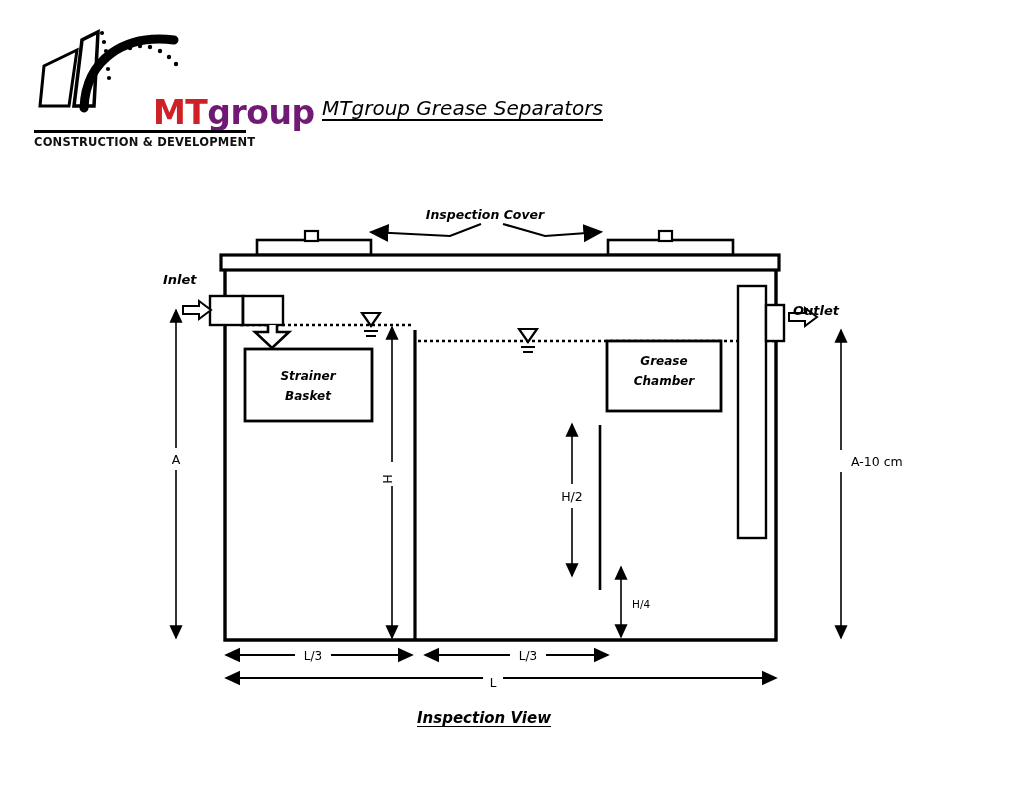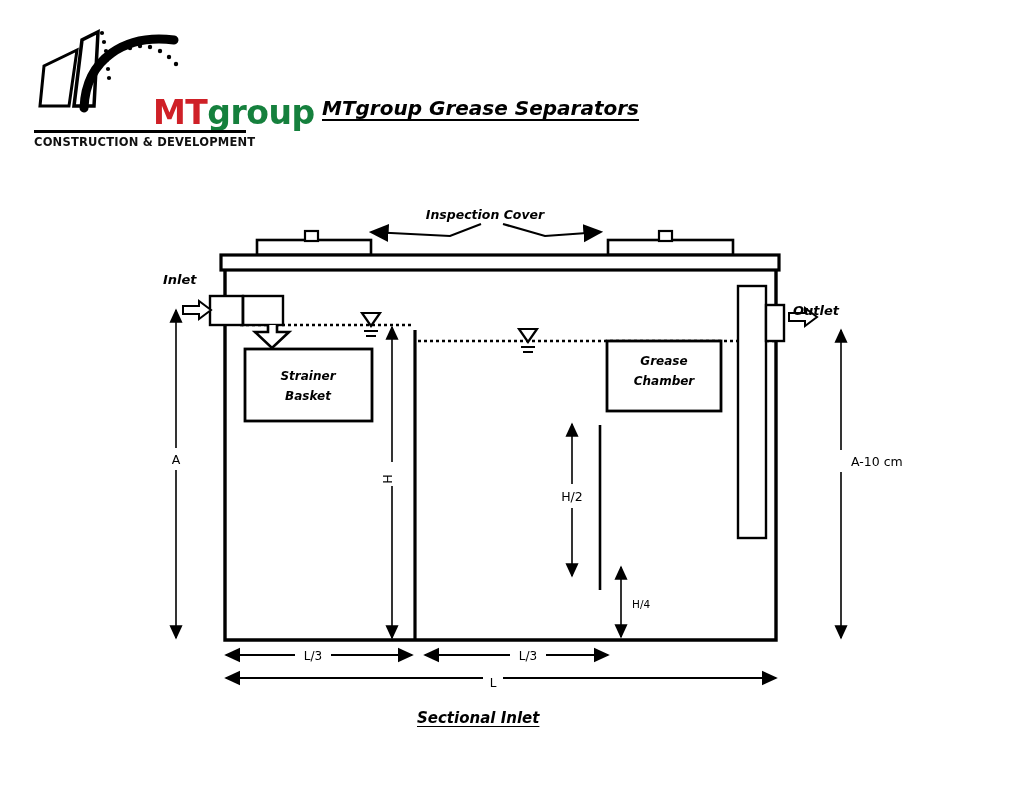--- a/index.html
+++ b/index.html
@@ -34,21 +34,21 @@
     left: 98px;
     top: 78px;
     font-family: "DejaVu Sans", sans-serif;
     font-weight: bold;
     font-size: 33px;
     letter-spacing: -0.5px;
     line-height: 1;
     white-space: nowrap;
   }
   .logo-mt { color: #cf2027; margin-left: 33px; }
-  .logo-group { color: #15803d; }
+  .logo-group { color: #701a75; }
   .logo-rule {
     position: absolute;
     left: 12px;
     top: 112px;
     width: 212px;
     height: 3px;
     background: #000;
   }
   .logo-sub {
     position: absolute;
@@ -63,21 +63,21 @@
     color: #111;
     white-space: nowrap;
   }
   
   #main-title {
     position: absolute;
     left: 322px;
     top: 96px;
     font-family: "DejaVu Sans", sans-serif;
     font-style: italic;
-    font-weight: bold;
+    font-weight: normal;
     font-size: 20px;
     color: #000;
     text-decoration: underline;
     text-underline-offset: 4px;
     white-space: nowrap;
   }
   #caption {
     position: absolute;
     left: 417px;
     top: 709px;
@@ -138,21 +138,21 @@
       <circle cx="147" cy="39" r="2.2" fill="#000"></circle>
       <circle cx="154" cy="46" r="2.2" fill="#000"></circle>
     </svg>
     <div class="logo-word"><span class="logo-mt">MT</span><span class="logo-group">group</span></div>
     <div class="logo-rule"></div>
     <div class="logo-sub">CONSTRUCTION &amp; DEVELOPMENT</div>
   </div>
 
   <div id="main-title">MTgroup Grease Separators</div>
 
-  <div id="caption">Sectional Inlet</div>
+  <div id="caption">Inspection View</div>
 
   <svg id="drawing" viewBox="0 0 1024 791">
     <defs>
       <marker id="arrHead" markerWidth="9" markerHeight="9" refX="8" refY="4.5" orient="auto" markerUnits="strokeWidth">
         <path d="M0,0.4 L9,4.5 L0,8.6 Z" fill="#000"></path>
       </marker>
       <marker id="arrTail" markerWidth="9" markerHeight="9" refX="1" refY="4.5" orient="auto" markerUnits="strokeWidth">
         <path d="M9,0.4 L0,4.5 L9,8.6 Z" fill="#000"></path>
       </marker>
     </defs>

